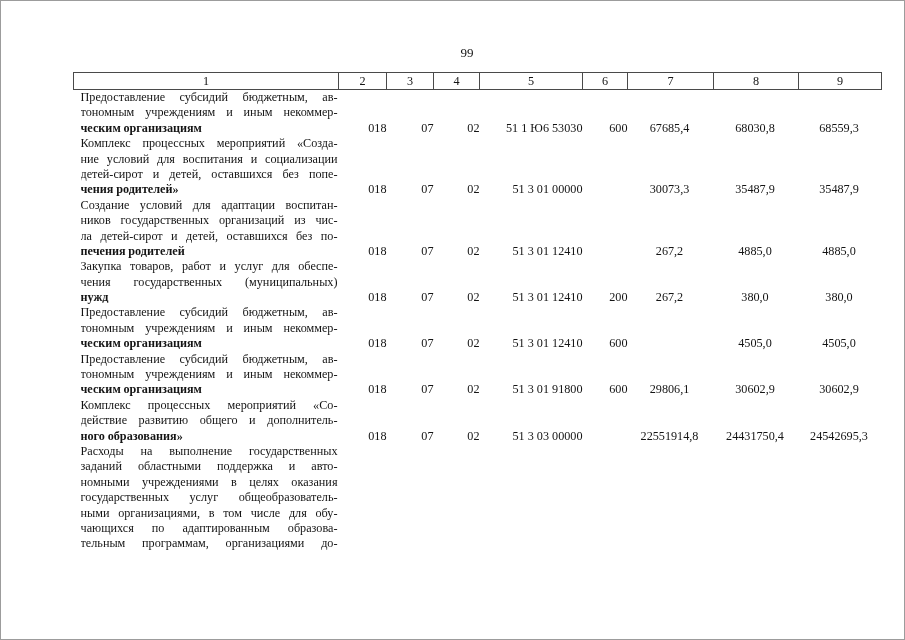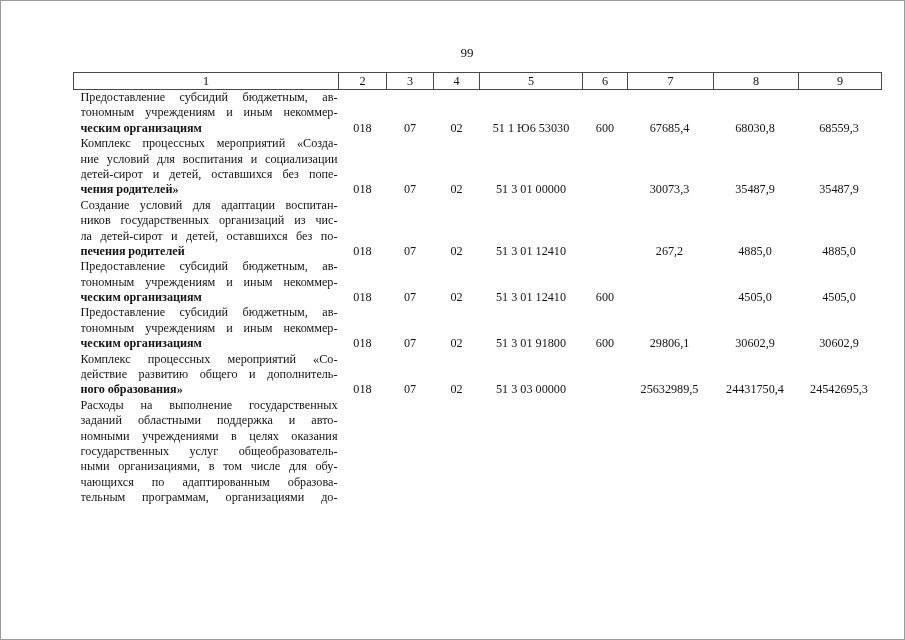--- a/index.html
+++ b/index.html
@@ -59,21 +59,21 @@
     height: 15.4px;
     overflow: hidden;
     text-align: justify;
     text-align-last: justify;
     word-spacing: -0.3px;
   }
   .jline.lastline {
     text-align-last: left;
     font-weight: bold;
   }
-  td.ctr { text-align: center; }
+  td.ctr { text-align: right; }
   td.rt  { text-align: center; padding-right: 2px; }
 </style>
 </head>
 <body>
 
 <div class="page">
   <div class="page-number">99</div>
 
   <table class="budget">
     <colgroup>
@@ -143,20 +143,35 @@
     <td class="ctr">07</td>
     <td class="ctr">02</td>
     <td class="ctr">51 3 01 12410</td>
     <td class="ctr"></td>
     <td class="rt">267,2</td>
     <td class="rt">4885,0</td>
     <td class="rt">4885,0</td>
   </tr>
         <tr>
     <td class="name">
+            <div class="jline">Закупка товаров, работ и услуг для обеспе-</div>
+            <div class="jline">чения государственных (муниципальных)</div>
+            <div class="jline lastline">нужд</div>
+          </td>
+    <td class="ctr">018</td>
+    <td class="ctr">07</td>
+    <td class="ctr">02</td>
+    <td class="ctr">51 3 01 12410</td>
+    <td class="ctr">200</td>
+    <td class="rt">267,2</td>
+    <td class="rt">380,0</td>
+    <td class="rt">380,0</td>
+  </tr>
+        <tr>
+    <td class="name">
             <div class="jline">Предоставление субсидий бюджетным, ав-</div>
             <div class="jline">тономным учреждениям и иным некоммер-</div>
             <div class="jline lastline">ческим организациям</div>
           </td>
     <td class="ctr">018</td>
     <td class="ctr">07</td>
     <td class="ctr">02</td>
     <td class="ctr">51 3 01 12410</td>
     <td class="ctr">600</td>
     <td class="rt"></td>
@@ -182,21 +197,21 @@
     <td class="name">
             <div class="jline">Комплекс процессных мероприятий «Со-</div>
             <div class="jline">действие развитию общего и дополнитель-</div>
             <div class="jline lastline">ного образования»</div>
           </td>
     <td class="ctr">018</td>
     <td class="ctr">07</td>
     <td class="ctr">02</td>
     <td class="ctr">51 3 03 00000</td>
     <td class="ctr"></td>
-    <td class="rt">25632989,5</td>
+    <td class="rt">22551914,8</td>
     <td class="rt">24431750,4</td>
     <td class="rt">24542695,3</td>
   </tr>
         <tr>
     <td class="name">
             <div class="jline">Расходы на выполнение государственных</div>
             <div class="jline">заданий областными поддержка и авто-</div>
             <div class="jline">номными учреждениями в целях оказания</div>
             <div class="jline">государственных услуг общеобразователь-</div>
             <div class="jline">ными организациями, в том числе для обу-</div>

